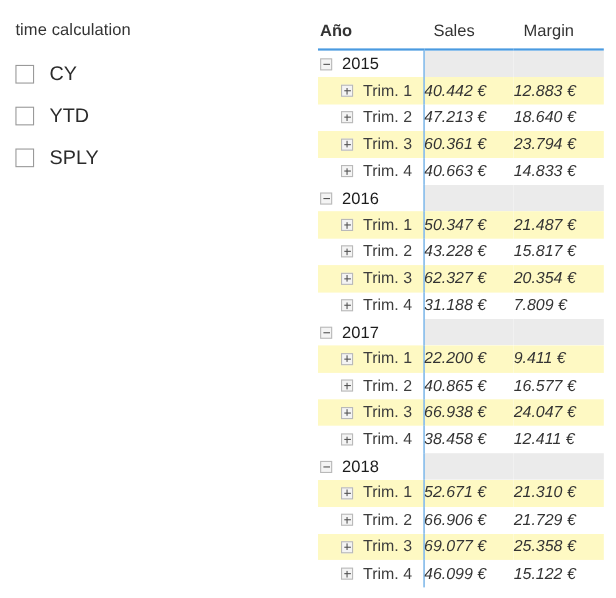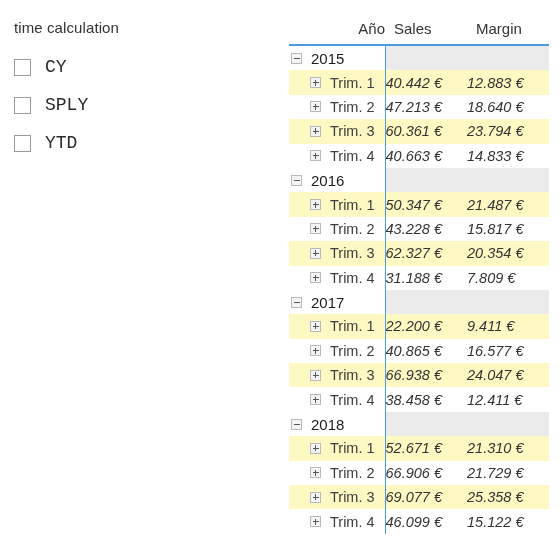--- a/index.html
+++ b/index.html
@@ -45,21 +45,20 @@
     left: 14px;
     top: 48px;
     width: 250px;
   }
 
   .slicer-item {
     display: flex;
     align-items: center;
     height: 38px;
     cursor: default;
-    font-family: Liberation Mono, monospace;
   }
 
   .cbox {
     width: 17px;
     height: 17px;
     border: 1.4px solid #9a9a9a;
     background: #ffffff;
     box-sizing: border-box;
     flex: 0 0 auto;
     position: relative;
@@ -104,21 +103,21 @@
     vertical-align: bottom;
     border-bottom: 2px solid #4a9ae0;
     background: #ffffff;
   }
 
   th .hd {
     display: block;
     padding-bottom: 7px;
     white-space: nowrap;
   }
-  th.h-ano    .hd { text-align: right;  padding-left: 2px; }
+  th.h-ano    .hd { text-align: left;  padding-left: 2px; font-weight: bold; }
   th.h-sales  .hd { text-align: left;  padding-left: 9px; }
   th.h-margin .hd { text-align: left;  padding-left: 9px; }
 
   tbody tr { height: 24.4px; }
 
   tbody td {
     padding: 0;
     height: 24.4px;
     vertical-align: middle;
     white-space: nowrap;
@@ -201,25 +200,25 @@
 
   <div class="slicer">
     <div class="slicer-title">time calculation</div>
     <div class="slicer-list" id="slicer-list">
         <div class="slicer-item">
           <span class="cbox"></span>
           <span class="slicer-label">CY</span>
         </div>
         <div class="slicer-item">
           <span class="cbox"></span>
-          <span class="slicer-label">SPLY</span>
+          <span class="slicer-label">YTD</span>
         </div>
         <div class="slicer-item">
           <span class="cbox"></span>
-          <span class="slicer-label">YTD</span>
+          <span class="slicer-label">SPLY</span>
         </div>
       </div>
   </div>
 
   <div class="matrix">
     <table class="mx-table">
       <colgroup>
         <col class="c-ano">
           <col class="c-sales">
           <col class="c-margin">

